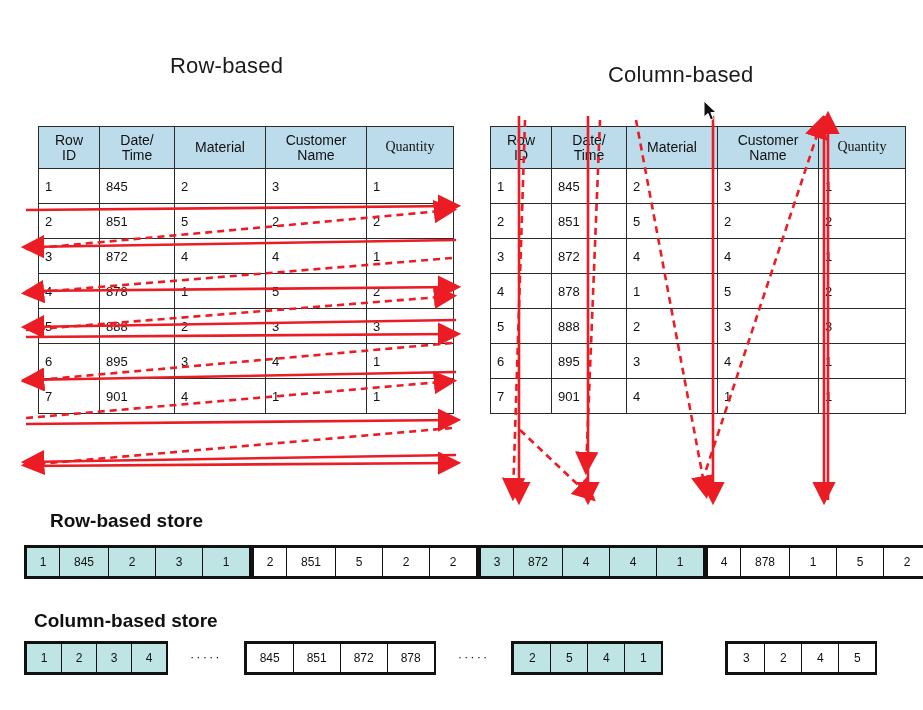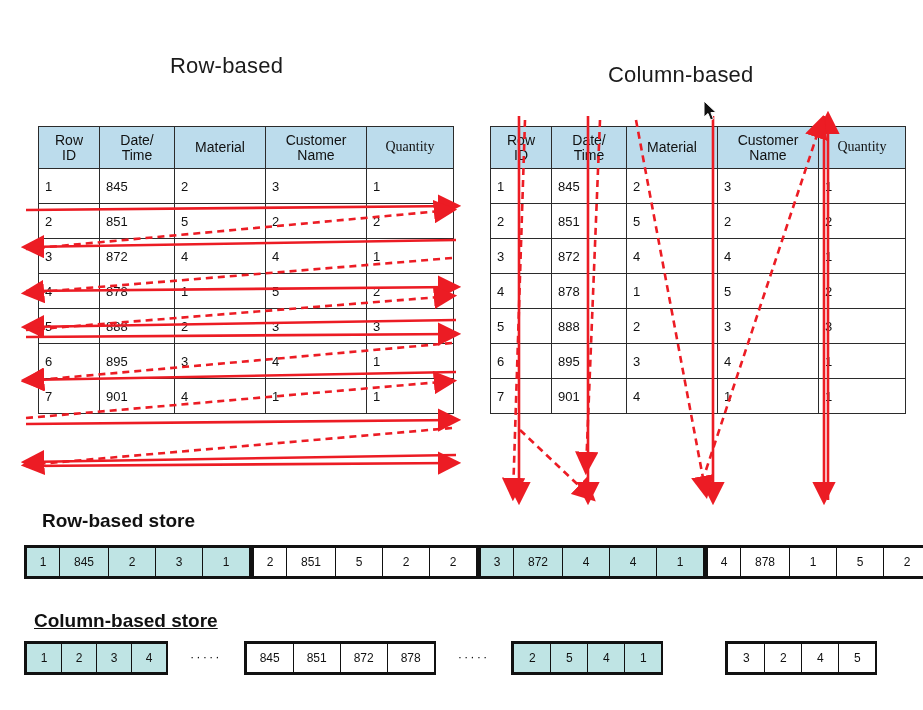--- a/index.html
+++ b/index.html
@@ -22,22 +22,22 @@
   }
   #title-row{left:170px;top:53px;}
   #title-col{left:608px;top:62px;}
 
   .store-title{
     position:absolute;
     font-size:19px;
     font-weight:bold;
     color:#111;
   }
-  #title-rowstore{left:42px;top:510px;}
-  #title-colstore{left:34px;top:610px;text-decoration:underline;}
+  #title-rowstore{left:50px;top:510px;}
+  #title-colstore{left:34px;top:610px;}
 
   
   table.grid{
     position:absolute;
     border-collapse:collapse;
     background:#fff;
   }
   table.grid td, table.grid th{
     border:1px solid #2b2b2b;
     font-size:13px;

